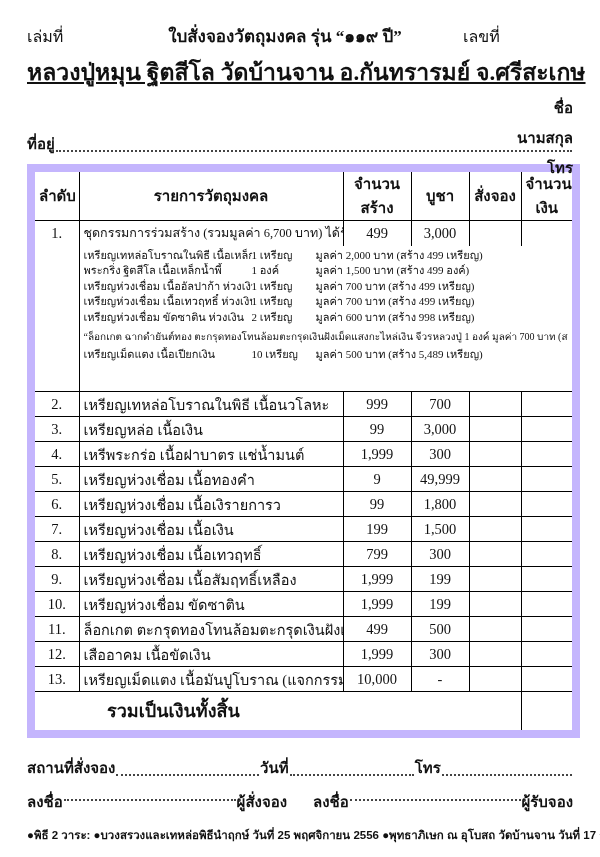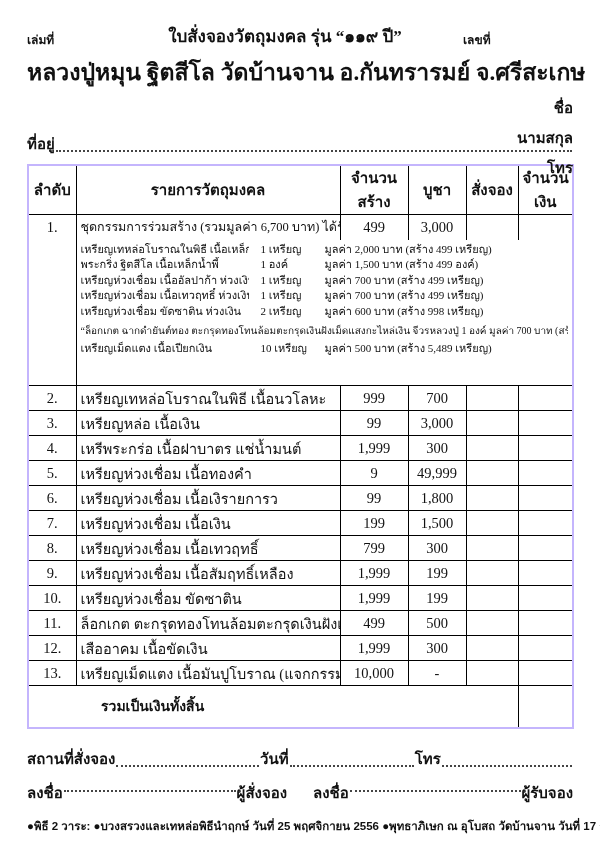--- a/index.html
+++ b/index.html
@@ -3,55 +3,55 @@
 <meta charset="utf-8">
 <style>
   html,body{margin:0;padding:0;background:#e8e8e8;}
   .sheet{
     width:600px;height:857px;margin:0 auto;background:#ffffff;
     font-family:"Liberation Serif","DejaVu Serif",serif;color:#111;
     box-sizing:border-box;padding:14px 27px 0 27px;overflow:hidden;
   }
   
   .title-row{display:grid;grid-template-columns:80px 1fr 110px;align-items:end;margin-top:8px;}
-  .small-label{font-size:12px;font-weight:bold;}
+  .small-label{font-size:16px;font-weight:normal;}
   .doc-title{text-align:center;font-size:17px;font-weight:bold;white-space:nowrap;}
-  .monk-line{text-align:right;font-size:23px;font-weight:bold;white-space:nowrap;margin-top:5px;}
+  .monk-line{text-align:right;font-size:23px;font-weight:bold;white-space:nowrap;margin-top:5px;text-decoration:underline;}
   .purpose-line{text-align:center;font-size:15px;font-weight:bold;white-space:nowrap;margin-top:3px;}
   
   .fill-line{display:flex;align-items:flex-end;font-size:15px;font-weight:bold;height:30px;}
   .fill-line .lbl{white-space:nowrap;}
   .dots{border-bottom:2px dotted #444;margin:0 1px 4px 1px;height:1px;}
   .f-name{margin-top:6px;flex-direction:column;}
   .w-a{flex:1.55;} .w-b{flex:1.35;} .w-c{flex:1.45;} .w-full{flex:1;}
   .w-p{flex:1.15;} .w-q{flex:1.0;} .w-r{flex:1.05;}
   .half{display:flex;align-items:center;flex:1;}
   .half+.half{margin-left:26px;}
   
   table{border-collapse:collapse;width:100%;margin-top:8px;table-layout:fixed;}
-  table{border:2px solid #c4b5fd;}
+  table{border:8px solid #c4b5fd;}
   th,td{border:1px solid #000;padding:0 4px;box-sizing:border-box;}
   th{font-size:15px;font-weight:bold;height:28px;}
   td{font-size:14.5px;height:25px;}
   .c-idx{text-align:center;width:48px;}
   .c-name{width:264px;white-space:nowrap;overflow:hidden;}
   .c-made{width:68px;text-align:center;}
   .c-price{width:58px;text-align:center;}
   .c-order{width:52px;}
   .c-amt{width:55px;}
   .nb{border-bottom:none;}
   .r1-idx{vertical-align:top;padding-top:4px;}
   .r1-name{font-size:12.5px;}
   .subcell{border-top:none;vertical-align:top;padding:2px 4px 4px 4px;height:146px;}
   .sub-line{display:flex;font-size:11px;line-height:15.5px;white-space:nowrap;}
   .sub-name{width:168px;overflow:hidden;}
-  .sub-qty{width:64px;margin-left:12px;}
+  .sub-qty{width:64px;}
   .sub-val{flex:1;overflow:hidden;}
   .sub-quote{font-size:10px;line-height:13px;margin:5px 0 4px 0;white-space:nowrap;overflow:hidden;}
-  .total-cell{height:42px;font-size:14px;font-weight:bold;padding-left:72px;}
+  .total-cell{height:42px;font-size:18px;font-weight:bold;padding-left:72px;}
   
   .f-place{margin-top:12px;font-family:Liberation Serif, serif;}
   .f-sign{margin-top:4px;}
   .notes{margin-top:12px;font-family:"Liberation Sans","DejaVu Sans",sans-serif;font-weight:bold;font-size:11.5px;line-height:19px;white-space:nowrap;}
 </style>
 </head>
 <body>
 
 <div class="sheet">
 

